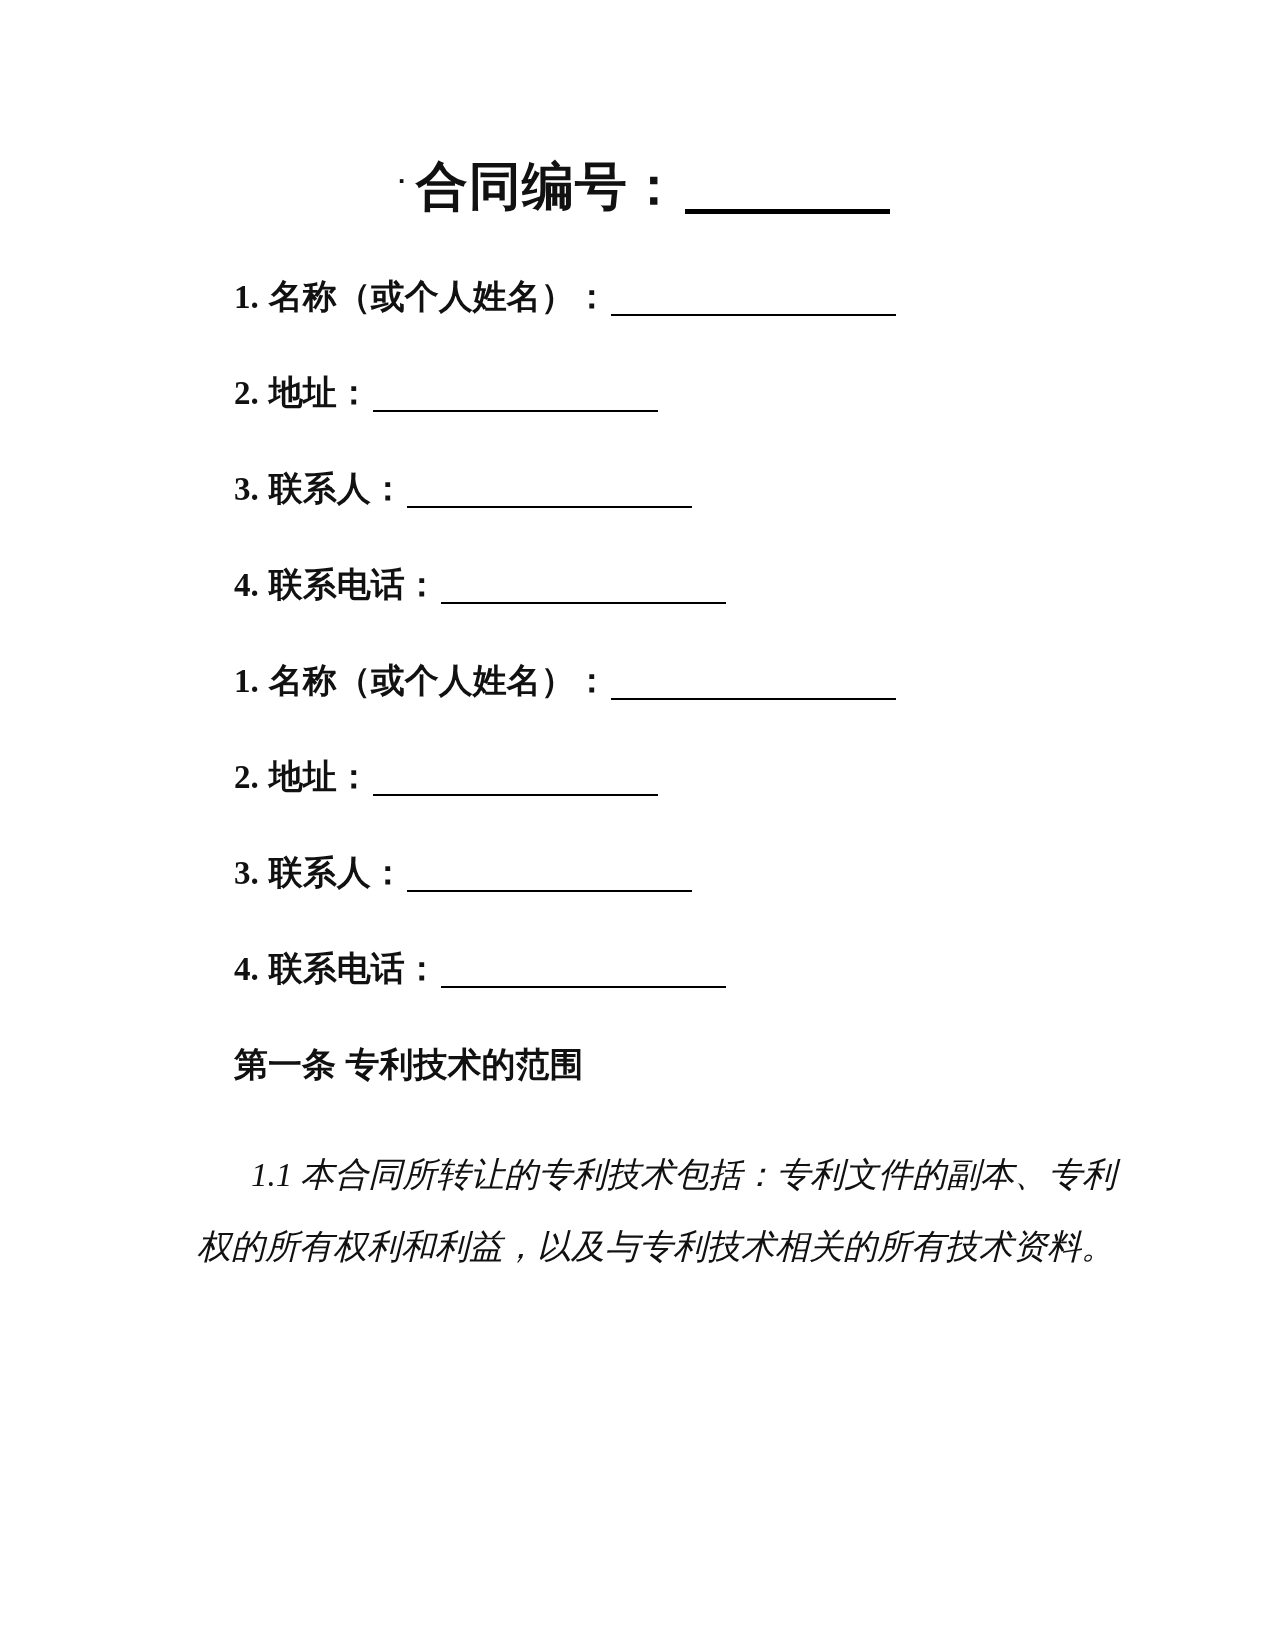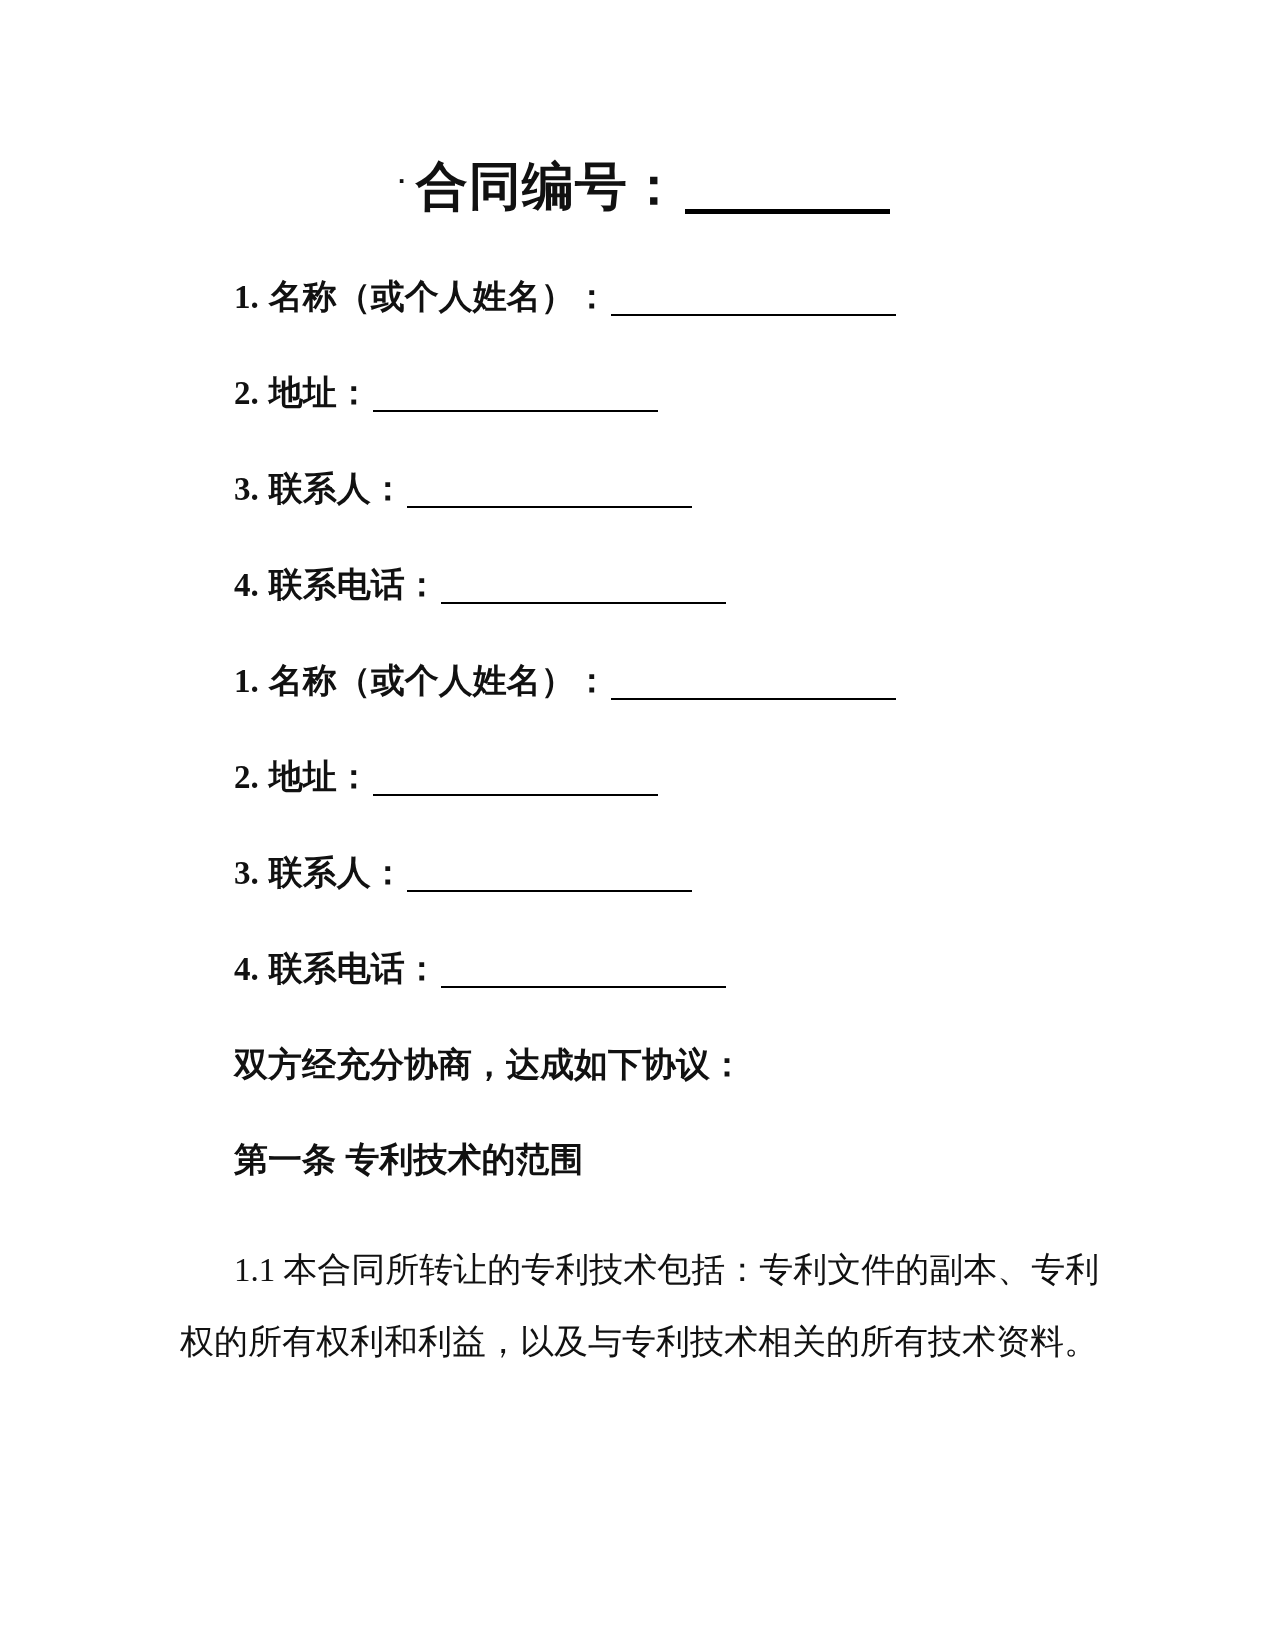--- a/index.html
+++ b/index.html
@@ -60,23 +60,24 @@
     width: 285px;
     height: 0;
     border-bottom: 2px solid #000000;
     vertical-align: -8px;
     margin-left: 2px;
   }
   .clause {
     font-size: 34px;
     line-height: 71px;
     text-indent: 54px;
-    margin: 0;
+    margin: 17px;
     width: 935px;
     white-space: normal;
+    font-style: italic;
   }
   .clause .num {
     margin-right: 8px;
   }
 </style>
 </head>
 <body>
 
 <div class="page">
 
@@ -110,21 +111,20 @@
 
   <div class="line indent">
     <span class="num">3.</span><span>联系人：</span><span class="blank"></span>
   </div>
 
   <div class="line indent">
     <span class="num">4.</span><span>联系电话：</span><span class="blank"></span>
   </div>
 
 
-  <div class="line indent">双方经充分协商，达成如下协议：</div>
 
   <div class="line indent">第一条 专利技术的范围</div>
 
   <div class="clause">
     <span class="num">1.1</span><span>本合同所转让的专利技术包括：专利文件的副本、专利权的所有权利和利益，以及与专利技术相关的所有技术资料。</span>
   </div>
 
 </div>
 
 </body></html>

